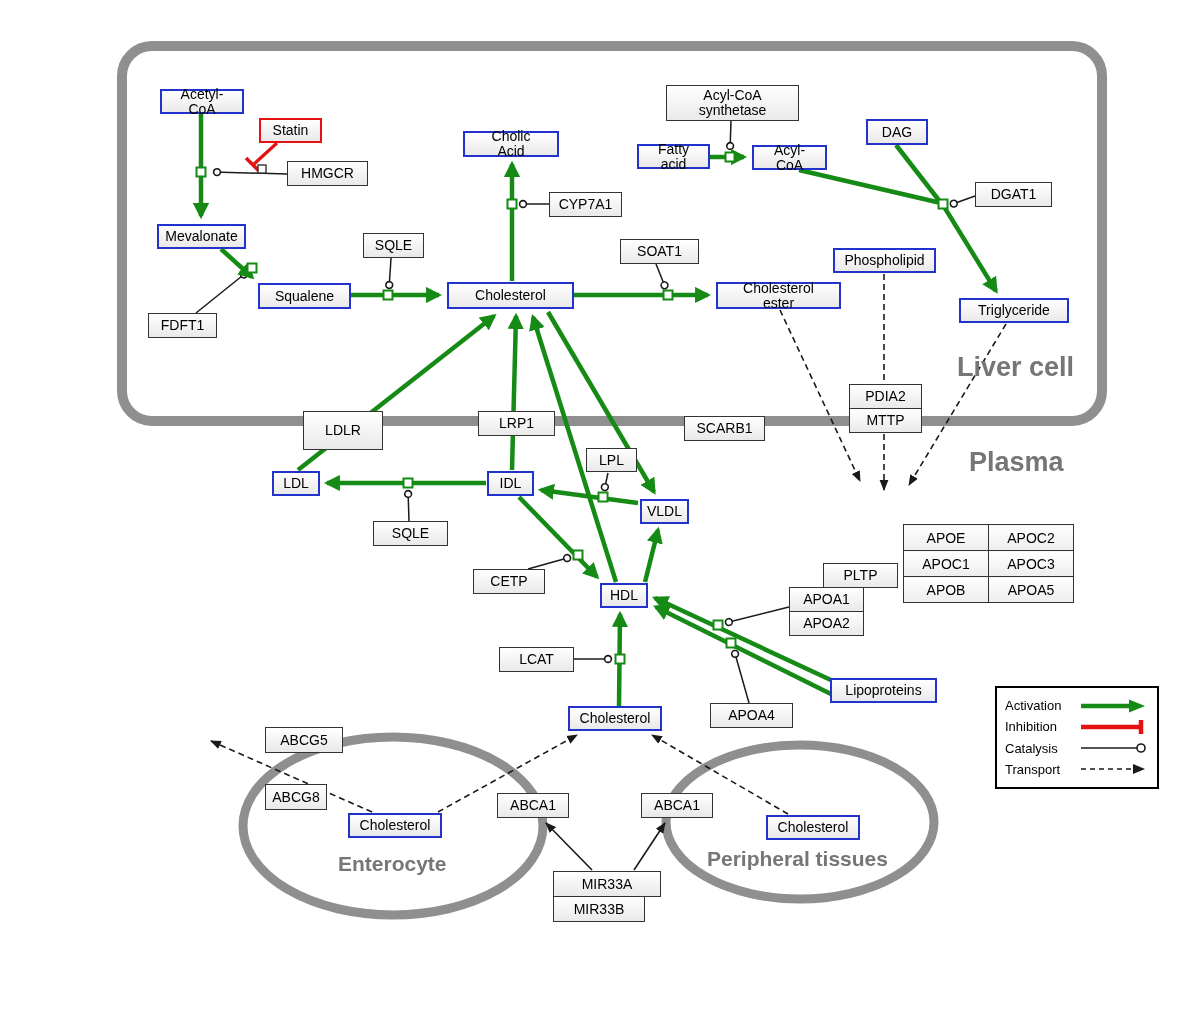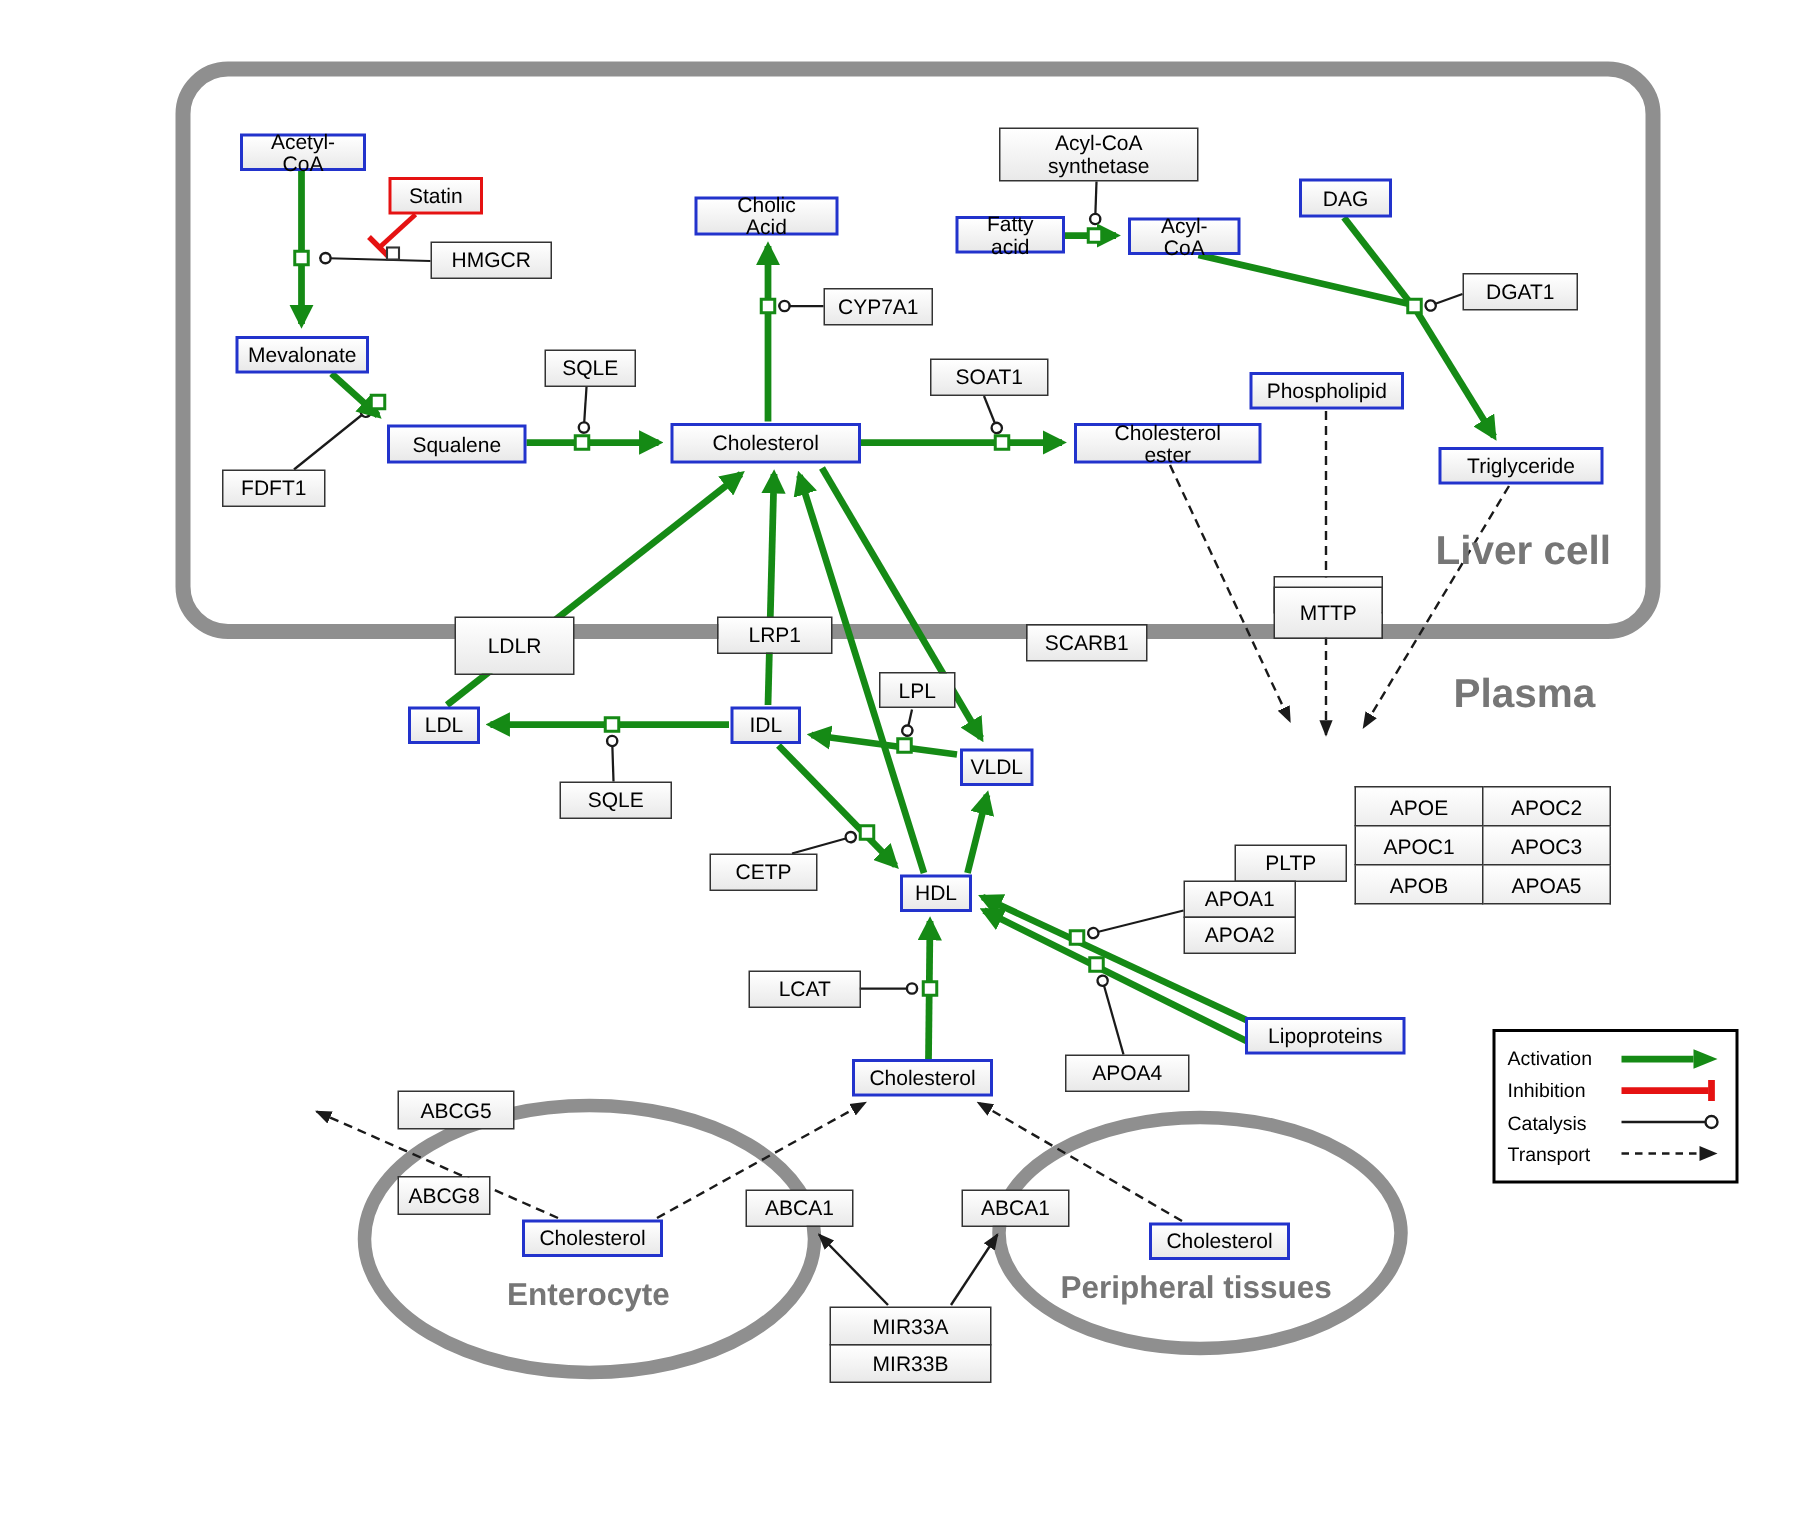--- a/index.html
+++ b/index.html
@@ -156,35 +156,35 @@
   <div class="box enzyme" style="left:148px;top:313px;width:69px;height:25px">FDFT1</div>
   <div class="box enzyme" style="left:363px;top:233px;width:61px;height:25px">SQLE</div>
   <div class="box enzyme" style="left:549px;top:192px;width:73px;height:25px">CYP7A1</div>
   <div class="box enzyme" style="left:620px;top:239px;width:79px;height:25px">SOAT1</div>
   <div class="box enzyme" style="left:666px;top:85px;width:133px;height:36px">Acyl-CoA synthetase</div>
   <div class="box enzyme" style="left:975px;top:182px;width:77px;height:25px">DGAT1</div>
   <div class="box enzyme" style="left:303px;top:411px;width:80px;height:39px">LDLR</div>
   <div class="box enzyme" style="left:478px;top:411px;width:77px;height:25px">LRP1</div>
   <div class="box enzyme" style="left:684px;top:416px;width:81px;height:25px">SCARB1</div>
   <div class="box enzyme" style="left:849px;top:384px;width:73px;height:25px">PDIA2</div>
-  <div class="box enzyme" style="left:849px;top:391px;width:73px;height:35px">MTTP</div>
+  <div class="box enzyme" style="left:849px;top:408px;width:73px;height:25px">MTTP</div>
   <div class="box enzyme" style="left:373px;top:521px;width:75px;height:25px">SQLE</div>
   <div class="box enzyme" style="left:586px;top:448px;width:51px;height:24px">LPL</div>
   <div class="box enzyme" style="left:473px;top:569px;width:72px;height:25px">CETP</div>
   <div class="box enzyme" style="left:499px;top:647px;width:75px;height:25px">LCAT</div>
   <div class="box enzyme" style="left:823px;top:563px;width:75px;height:25px">PLTP</div>
   <div class="box enzyme" style="left:789px;top:587px;width:75px;height:25px">APOA1</div>
   <div class="box enzyme" style="left:789px;top:611px;width:75px;height:25px">APOA2</div>
   <div class="box enzyme" style="left:710px;top:703px;width:83px;height:25px">APOA4</div>
   <div class="box enzyme" style="left:265px;top:727px;width:78px;height:26px">ABCG5</div>
   <div class="box enzyme" style="left:265px;top:784px;width:62px;height:26px">ABCG8</div>
   <div class="box enzyme" style="left:497px;top:793px;width:72px;height:25px">ABCA1</div>
   <div class="box enzyme" style="left:641px;top:793px;width:72px;height:25px">ABCA1</div>
   <div class="box enzyme" style="left:553px;top:871px;width:108px;height:26px">MIR33A</div>
-  <div class="box enzyme" style="left:553px;top:896px;width:108px;height:26px">MIR33B</div>
+  <div class="box enzyme" style="left:553px;top:896px;width:92px;height:26px">MIR33B</div>
 
   <table class="apo">
     <tbody>
         <tr>
       <td>APOE</td>
       <td>APOC2</td>
     </tr>
     <tr>
       <td>APOC1</td>
       <td>APOC3</td>

